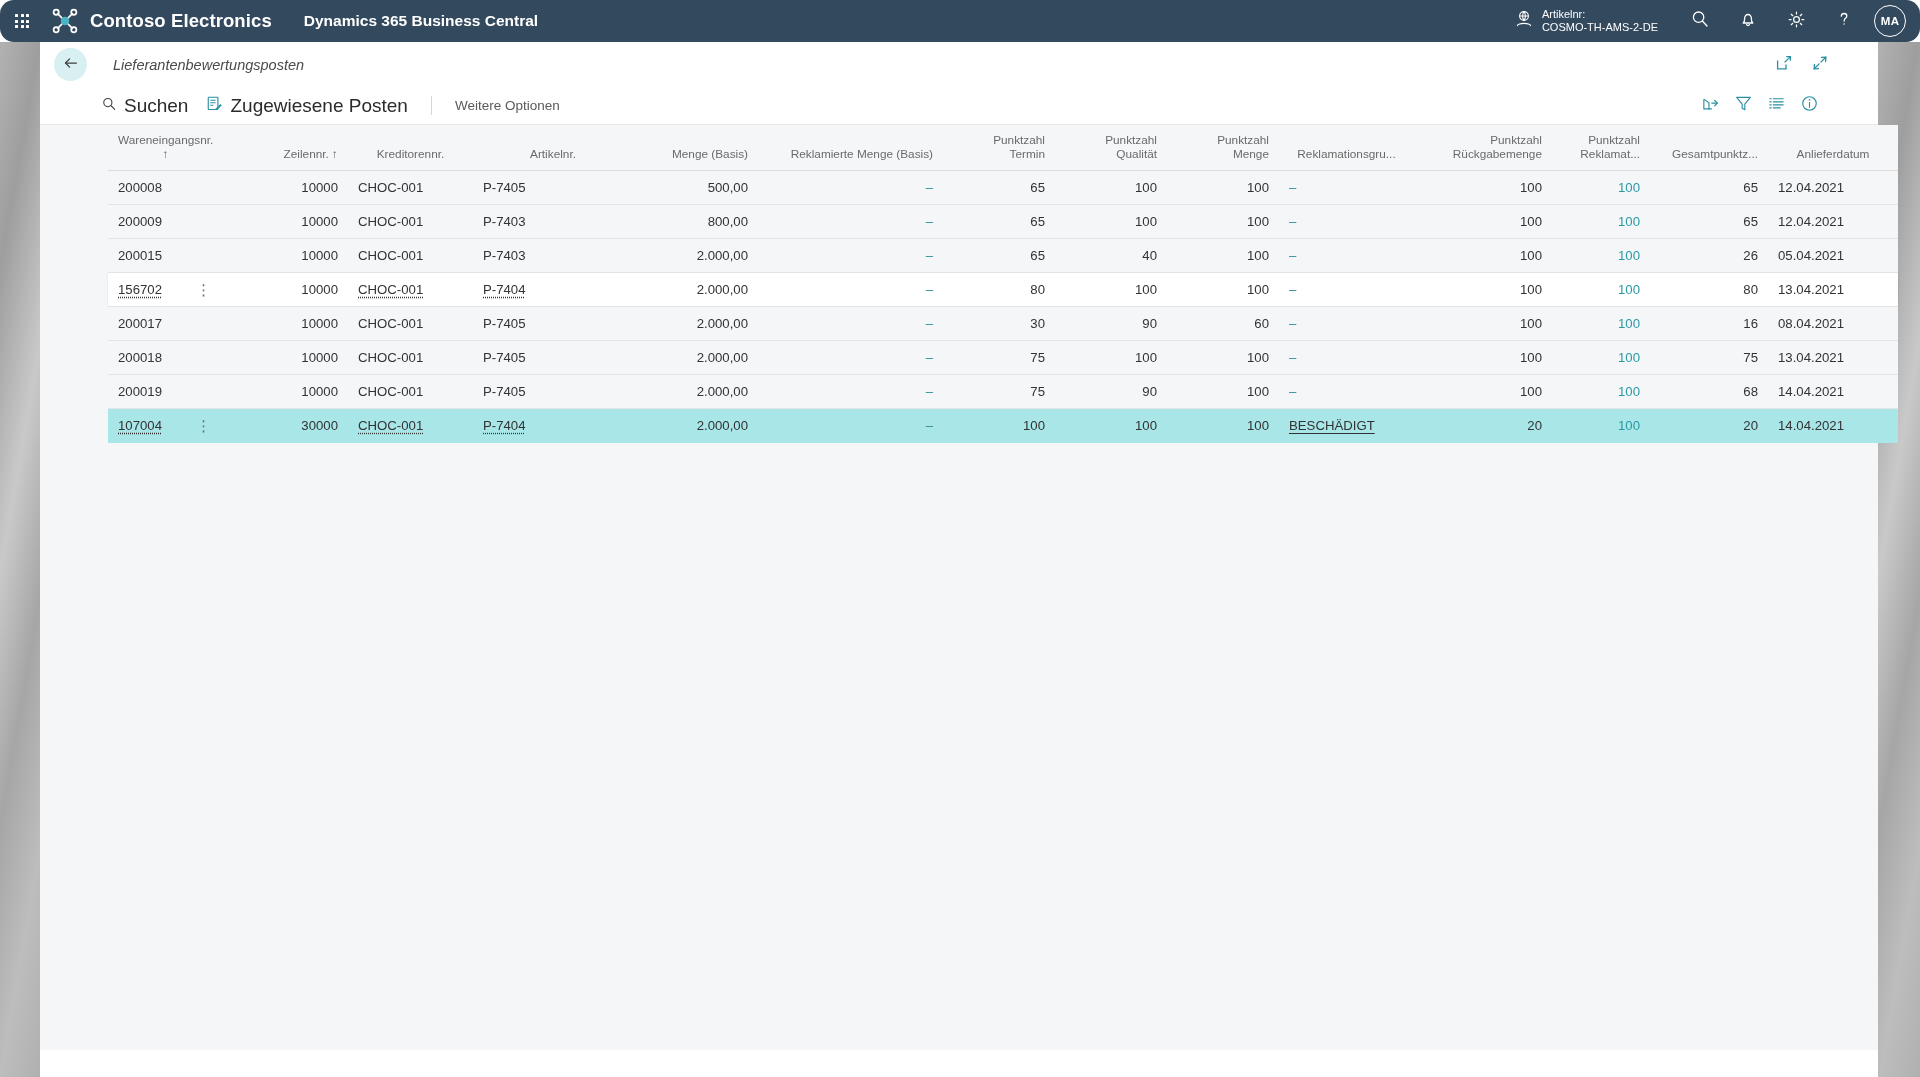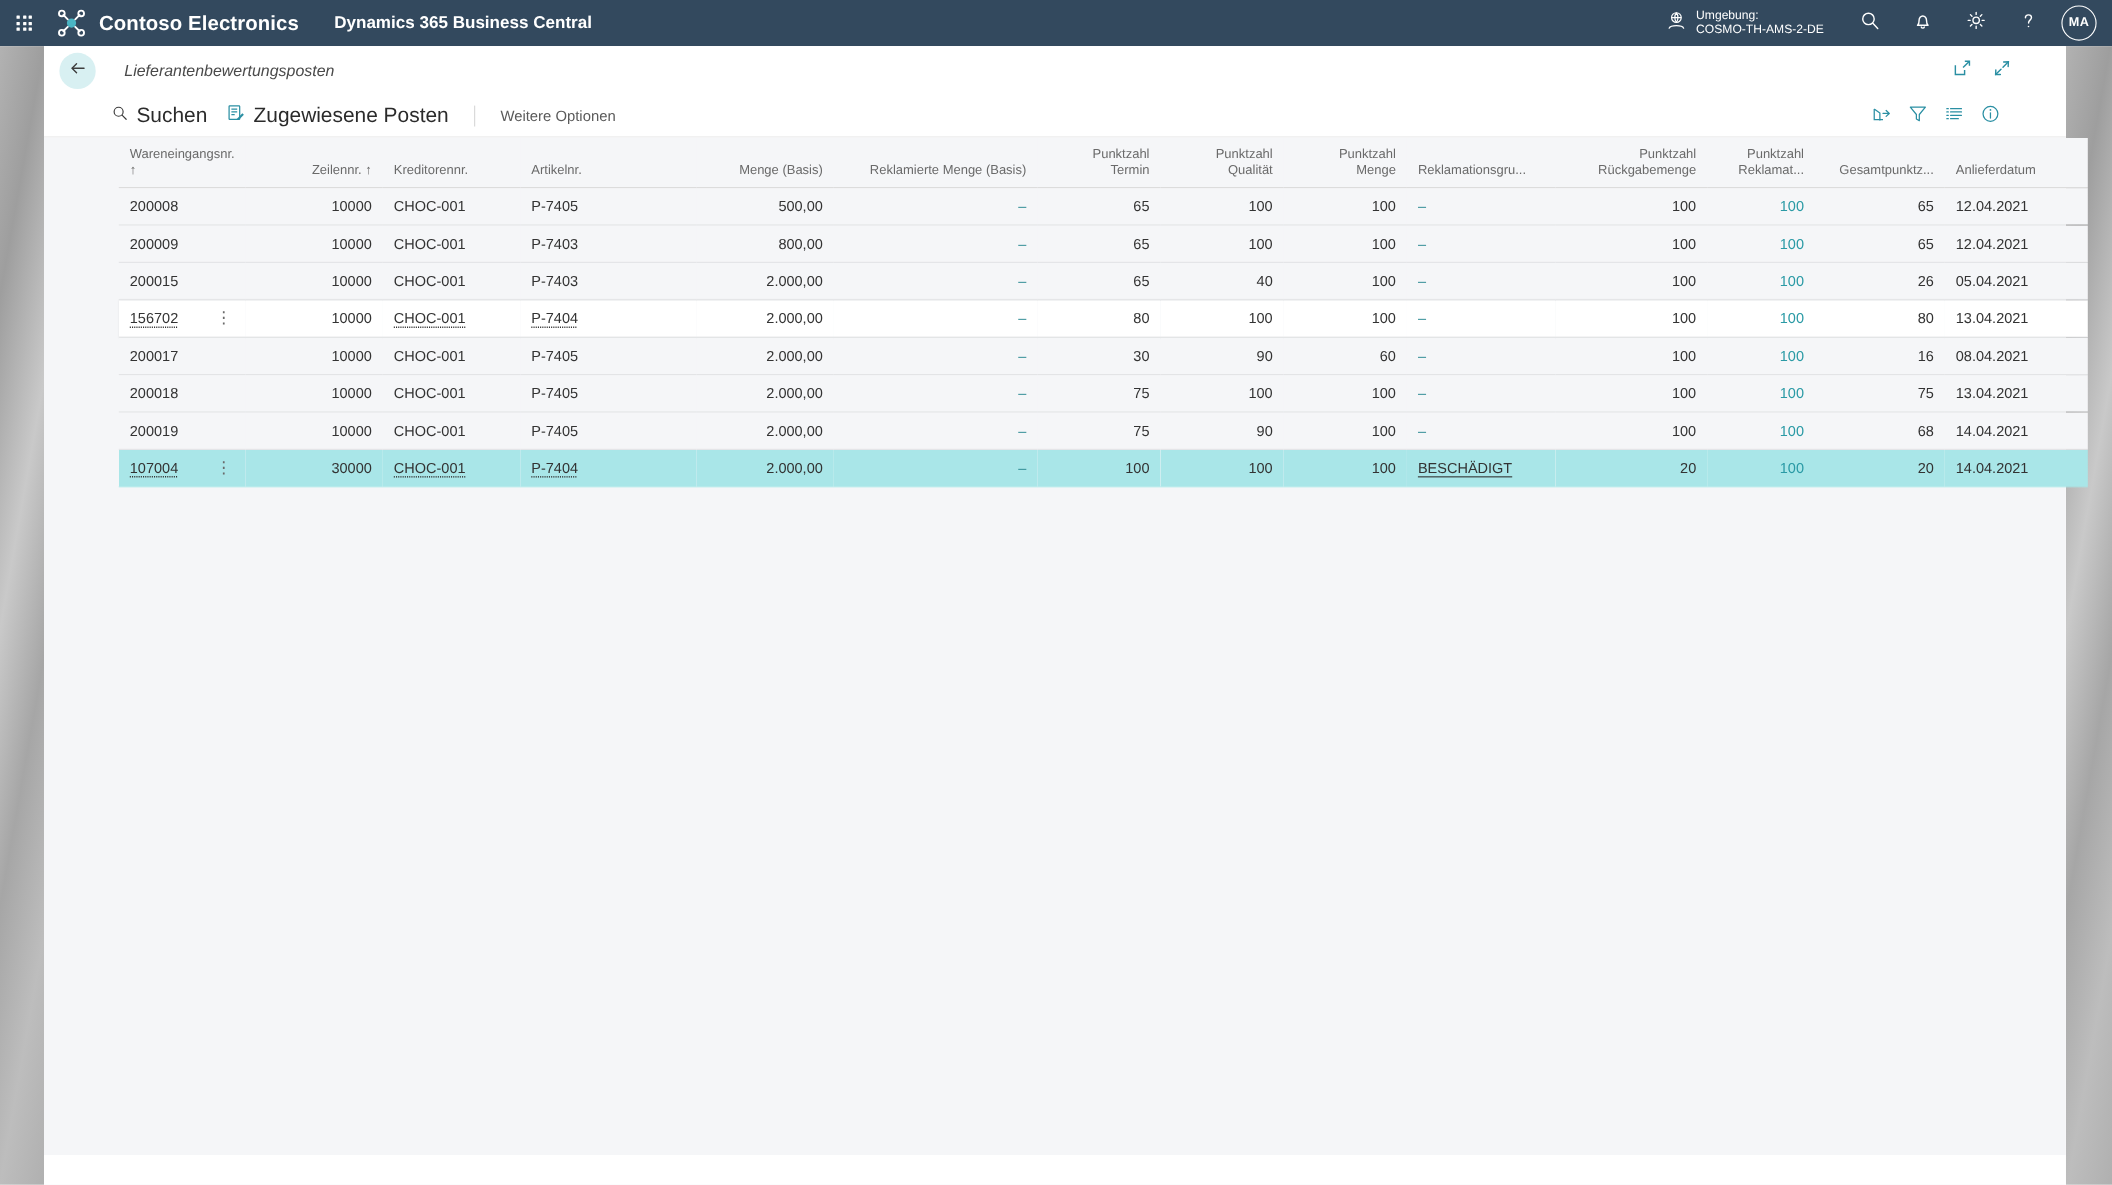--- a/index.html
+++ b/index.html
@@ -10,20 +10,21 @@
     overflow: hidden;
   }
 
   
   .appbar {
     position: absolute; top: 0; left: 0;
     width: 1920px; height: 42px;
     background: #33495e;
     display: flex; align-items: center;
     color: #ffffff;
+    border-radius: 14px;
   }
   .waffle {
     width: 44px; height: 42px;
     display: flex; align-items: center; justify-content: center;
     cursor: pointer;
   }
   .waffle-grid {
     display: grid;
     grid-template-columns: repeat(3, 3px);
     grid-template-rows: repeat(3, 3px);
@@ -148,21 +149,21 @@
     font-weight: normal;
     color: #6a6a6a;
     padding: 8px 10px 9px 10px;
     vertical-align: bottom;
     border-bottom: 1px solid #dcdcdc;
     background: #f5f6f8;
     line-height: 14px;
     white-space: nowrap;
     overflow: hidden;
   }
-  th.ta-l { text-align: left; }
+  th.ta-l { text-align: center; }
   th.ta-r { text-align: right; }
 
   table.grid tbody td {
     font-size: 13.2px;
     color: #333333;
     padding: 9px 10px;
     border-bottom: 1px solid #e3e4e6;
     white-space: nowrap;
     overflow: hidden;
     height: 34px;
@@ -236,21 +237,21 @@
 
     <div class="env-block">
       <span>
         <svg width="20" height="20" viewBox="0 0 20 20" fill="none" stroke="#ffffff" stroke-width="1.1">
           <circle cx="10" cy="7" r="4.4"></circle>
           <path d="M5.6 7 h8.8 M10 2.6 c1.9 2.3 1.9 6.5 0 8.8 M10 2.6 c-1.9 2.3 -1.9 6.5 0 8.8"></path>
           <path d="M3.4 16.6 c1.4 -3 11.8 -3 13.2 0" stroke-linecap="round"></path>
         </svg>
       </span>
       <div class="env-text">
-        <div>Umgebung:</div>
+        <div>Artikelnr:</div>
         <div>COSMO-TH-AMS-2-DE</div>
       </div>
     </div>
 
     <div class="appbar-icon">
       <span>
         <svg width="20" height="20" viewBox="0 0 20 20" fill="none" stroke="#ffffff" stroke-width="1.3">
           <circle cx="8.6" cy="8.2" r="5.2"></circle>
             <path d="M12.6 12.2 L17 17" stroke-linecap="round"></path>
         </svg>

